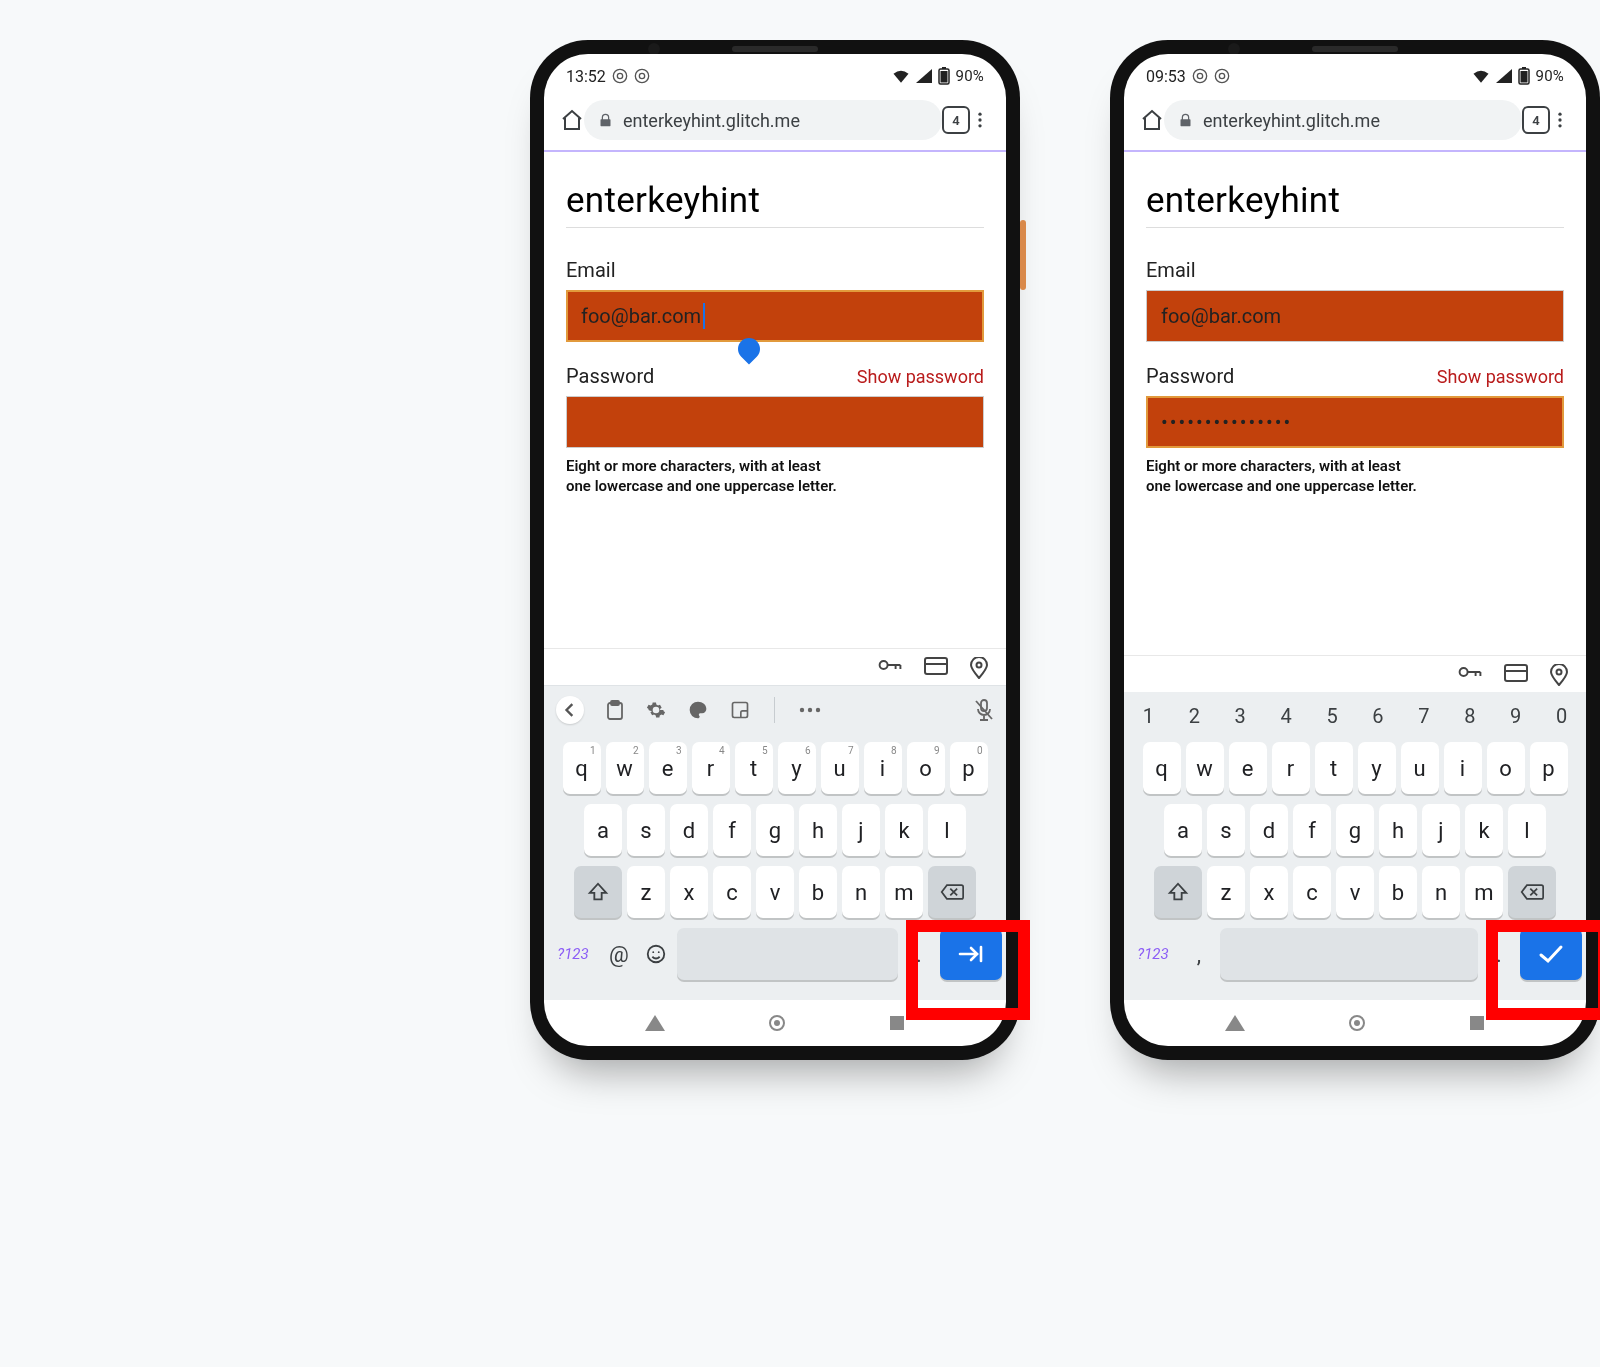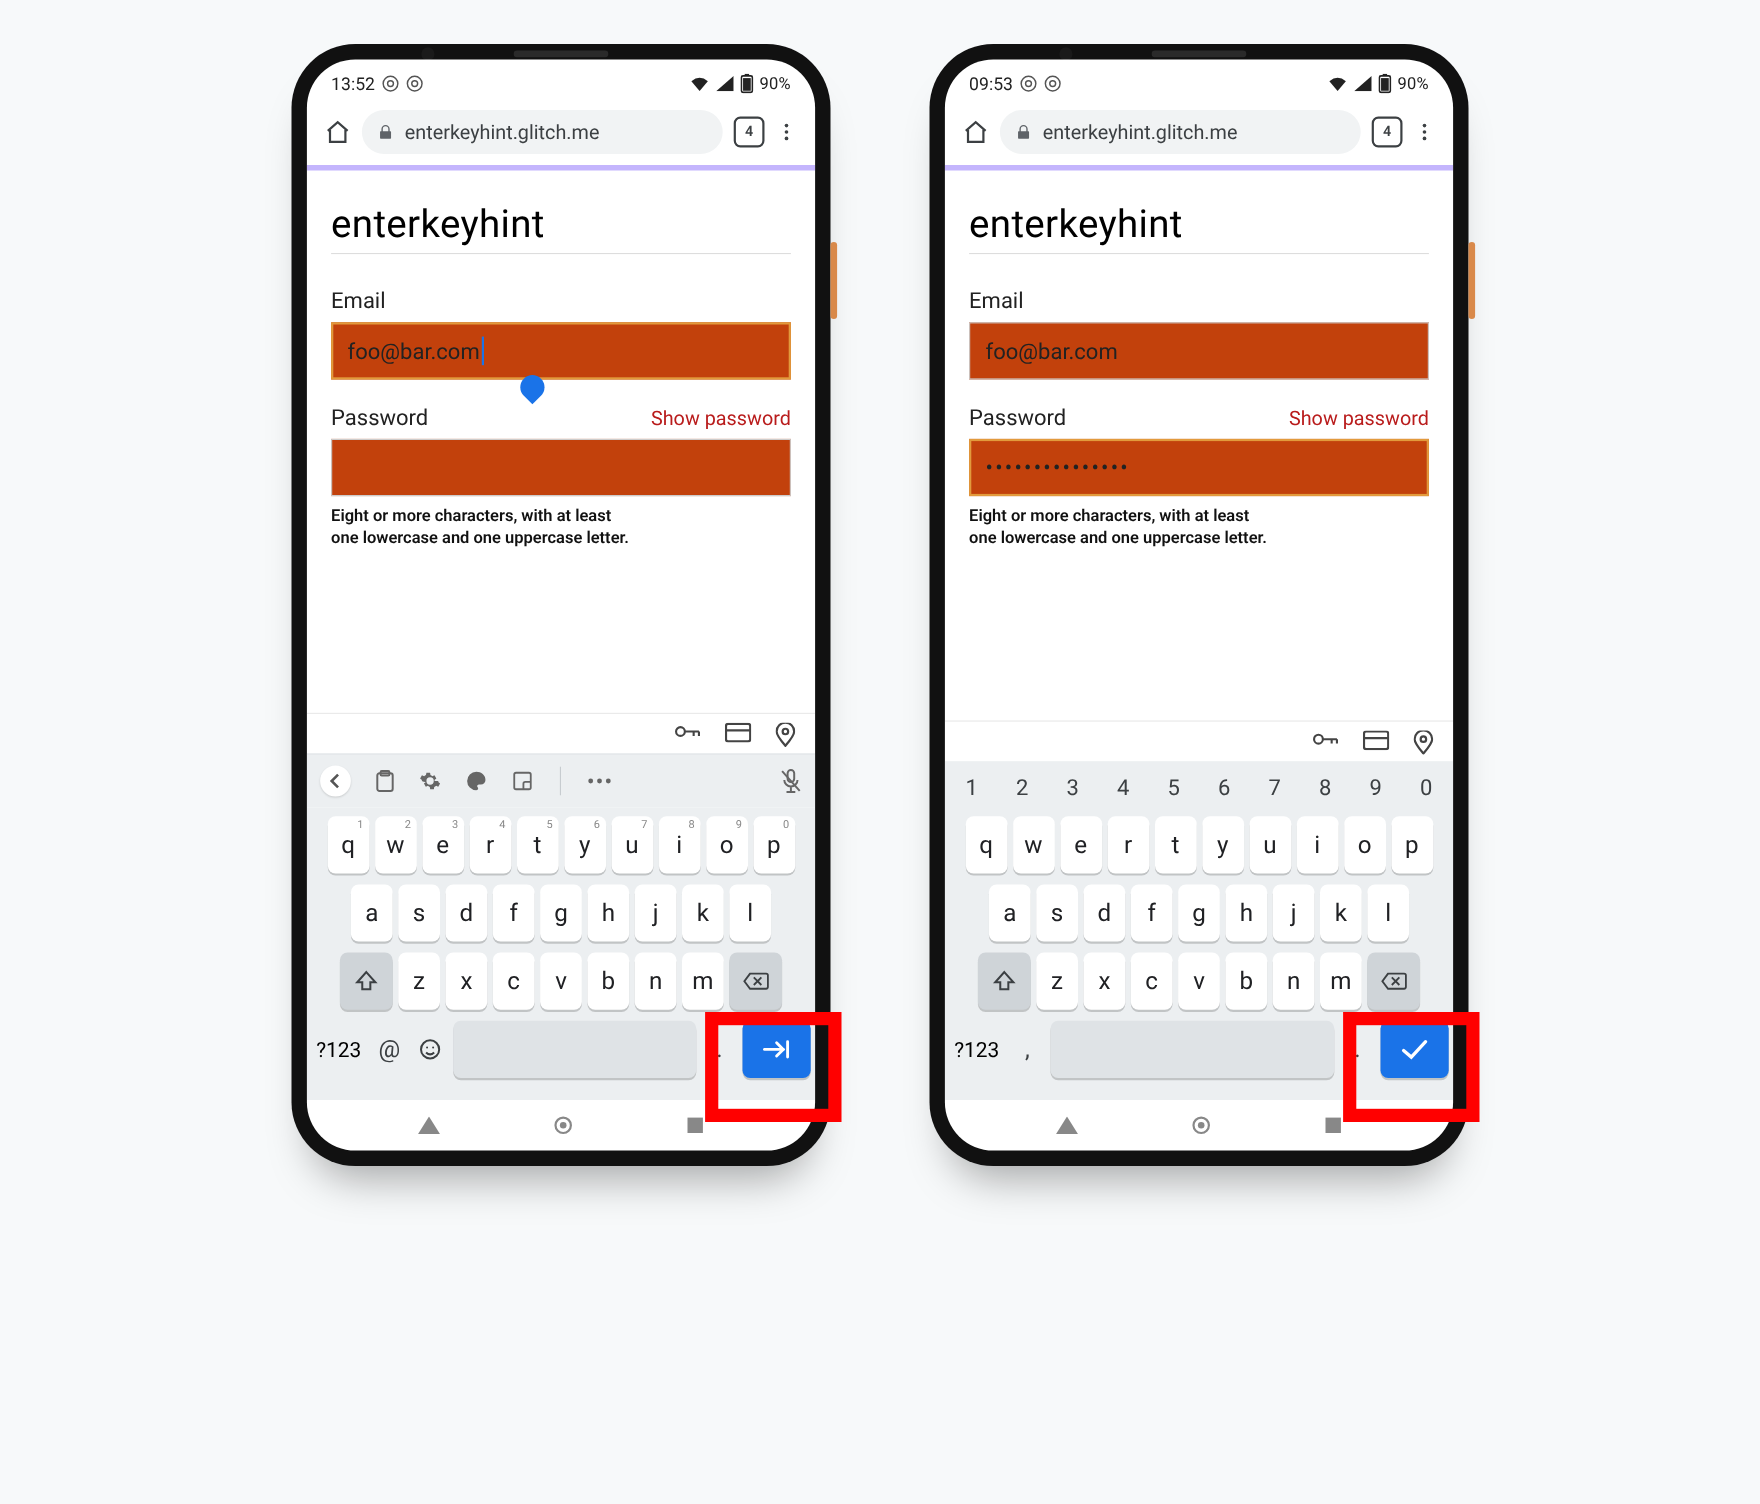--- a/index.html
+++ b/index.html
@@ -7,21 +7,21 @@
     padding: 0;
     background: #f7f9fa;
     font-family: Roboto, "Helvetica Neue", Arial, sans-serif;
     -webkit-font-smoothing: antialiased;
   }
   .stage {
     width: 1600px;
     height: 1367px;
     position: relative;
     display: flex;
-    justify-content: center;
+    justify-content: flex-end;
     align-items: flex-start;
     gap: 90px;
     padding-top: 40px;
     box-sizing: border-box;
   }
 
   
   .phone {
     width: 490px;
     height: 1020px;
@@ -86,23 +86,23 @@
     align-items: center;
     gap: 6px;
   }
   .status-right svg { display:block; }
   .batt-text { font-size: 15px; letter-spacing: .2px; }
 
   
   .browserbar {
     display: flex;
     align-items: center;
-    gap: 10px;
+    gap: 0;
     padding: 6px 16px 10px 16px;
-    border-bottom: 5px solid #c4b5fd;
+    border-bottom: 2px solid #c4b5fd;
   }
   .pill {
     flex: 1;
     background: #f1f3f4;
     border-radius: 22px;
     height: 40px;
     display: flex;
     align-items: center;
     gap: 10px;
     padding: 0 14px;
@@ -237,21 +237,21 @@
     font-size: 22px;
     color: #202124;
     position: relative;
   }
   .key .sup {
     position:absolute; top:3px; right:5px; font-size:10px; color:#888;
   }
   .key.fn { background:#cfd4d8; }
   .key.space { flex:1; min-width:170px; background:#dfe3e6; }
   .key.enter { background:#1a73e8; width:62px; color:#fff; }
-  .key.symlabel { background:transparent; box-shadow:none; font-size:19px; color:#000000; width:50px; }
+  .key.symlabel { background:transparent; box-shadow:none; font-size:15px; color:#8b5cf6; width:50px;font-style:italic; }
   .key.small { width:32px; background:transparent; box-shadow:none; color:#3c4043; }
 
   .bottomrow { align-items:center; }
 
   
   .redbox {
     position:absolute;
     border:12px solid #ff0000;
     pointer-events:none;
   }

